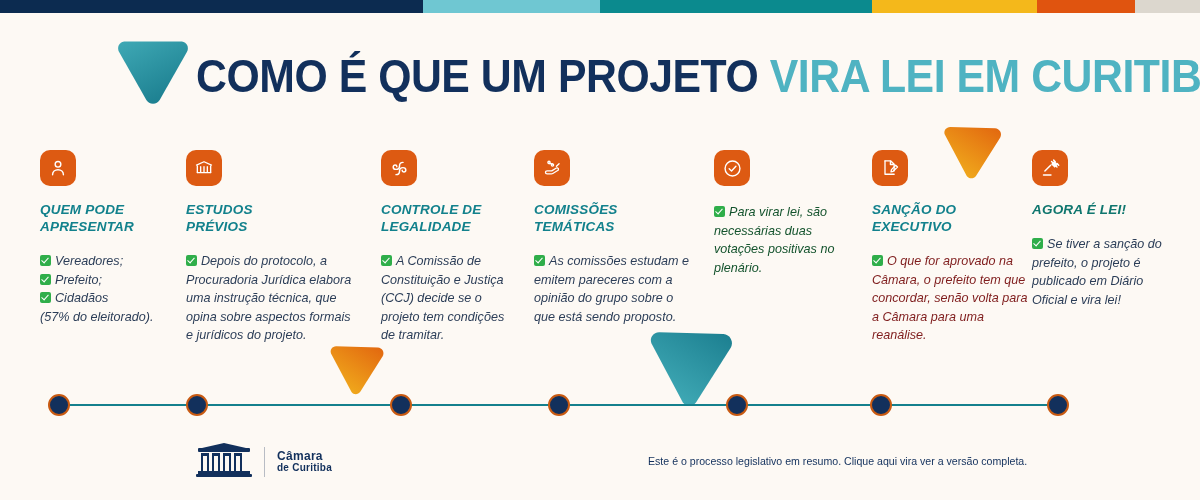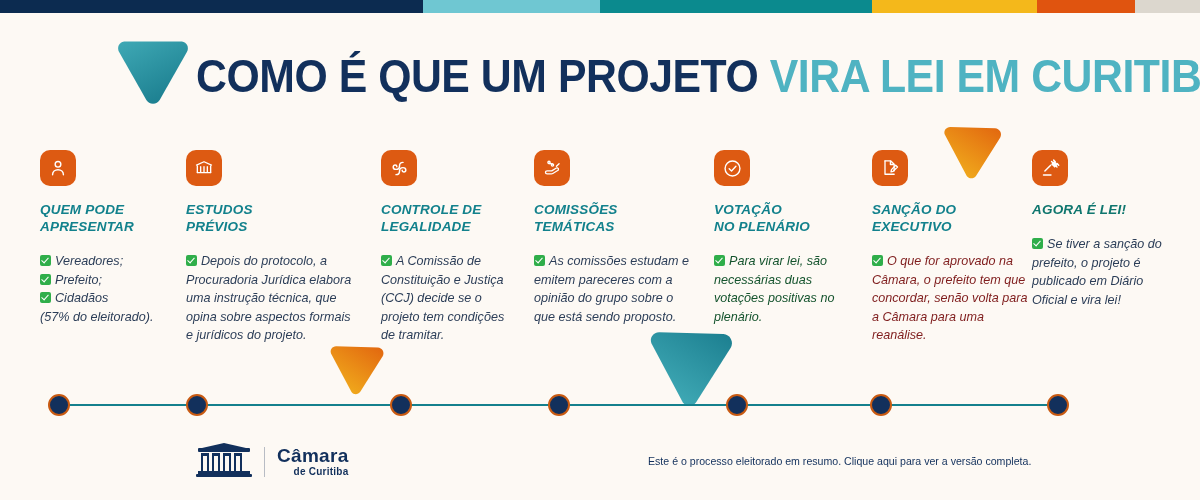--- a/index.html
+++ b/index.html
@@ -54,21 +54,21 @@
   #timeline{position:absolute;left:0;top:394px;width:1200px;height:24px;}
   #timeline .line{position:absolute;left:48px;top:10px;height:2px;background:#14808D;}
   .dot{
     position:absolute;top:0;width:22px;height:22px;border-radius:50%;
     background:#12305C;border:2.5px solid #C85A12;box-sizing:border-box;
   }
   
   #logo{position:absolute;left:196px;top:440px;height:44px;display:flex;align-items:center;}
   #logo .divider{width:1px;height:30px;background:#B8BCC4;margin:0 12px;}
   #logo .lg-text{line-height:1.08;}
-  #logo .lg-1{color:#12305C;font-weight:bold;font-size:19px;letter-spacing:0.3px;}
+  #logo .lg-1{color:#12305C;font-weight:bold;font-size:12px;letter-spacing:0.3px;}
   #logo .lg-2{color:#12305C;font-weight:bold;font-size:10px;letter-spacing:0.25px;text-align:right;}
   #footnote{
     position:absolute;left:648px;top:454px;width:420px;
     color:#12305C;font-size:10.6px;line-height:14px;
   }
 </style>
 </head>
 <body>
 
 <div id="topbar">
@@ -198,22 +198,20 @@
         <div><span class="chk" style="background: rgb(47, 174, 74);"></span>As comissões estudam e emitem pareceres com a opinião do grupo sobre o que está sendo proposto.</div>
       </div>
     </div>
     <div class="col" style="left: 714px; width: 135px;">
       <div class="icon-box" style="background: rgb(221, 90, 18);">
         <svg width="21" height="21" viewBox="0 0 24 24" fill="none" stroke="#fff" stroke-width="1.6" stroke-linecap="round" stroke-linejoin="round">
           <circle cx="12" cy="12" r="8.5"></circle>
           <path d="M8.2 12.2 L10.9 14.8 L15.9 9.4"></path>
         </svg>
       </div>
-      <div class="col-title" style="color: rgb(18, 129, 140);">VOTAÇÃO
-NO PLENÁRIO</div>
       <div class="col-body" style="color: #14532d;">
         <div><span class="chk" style="background: rgb(47, 174, 74);"></span>Para virar lei,  são necessárias duas votações positivas no plenário.</div>
       </div>
     </div>
     <div class="col" style="left: 872px; width: 160px;">
       <div class="icon-box" style="background: rgb(221, 90, 18);">
         <svg width="20" height="20" viewBox="0 0 24 24" fill="none" stroke="#fff" stroke-width="1.6" stroke-linecap="round" stroke-linejoin="round">
           <path d="M6 3.5h7l4 4v8"></path>
           <path d="M6 3.5v16h11"></path>
           <path d="M12.5 3.8v4h4"></path>
@@ -272,13 +270,13 @@
       <rect x="0" y="32" width="56" height="3" rx="1" fill="#12305C"></rect>
     </svg>
   </span>
   <span class="divider"></span>
   <span class="lg-text">
     <div class="lg-1">Câmara</div>
     <div class="lg-2">de Curitiba</div>
   </span>
 </div>
 
-<div id="footnote">Este é o processo eleitorado em resumo. Clique aqui para ver a versão completa.</div>
+<div id="footnote">Este é o processo legislativo em resumo. Clique aqui vira ver a versão completa.</div>
 
 </body></html>

